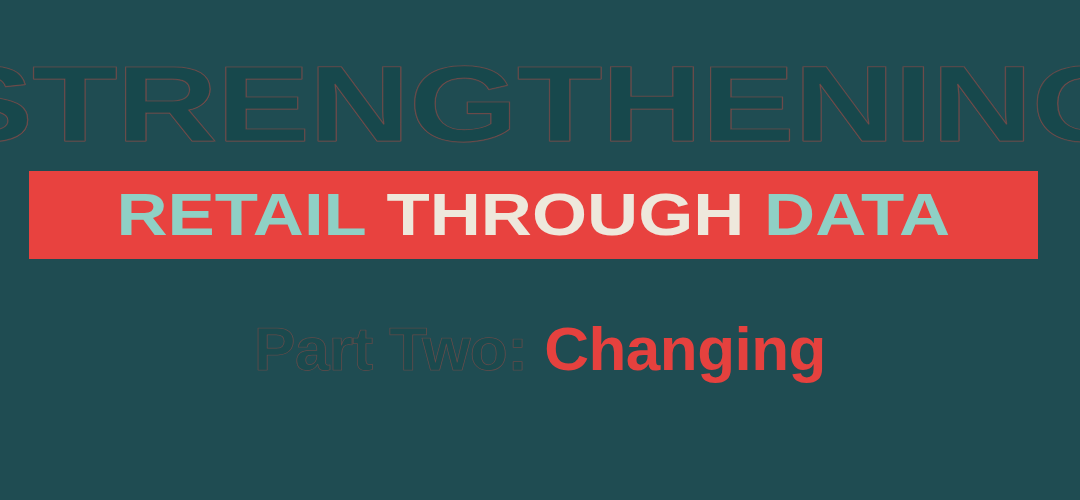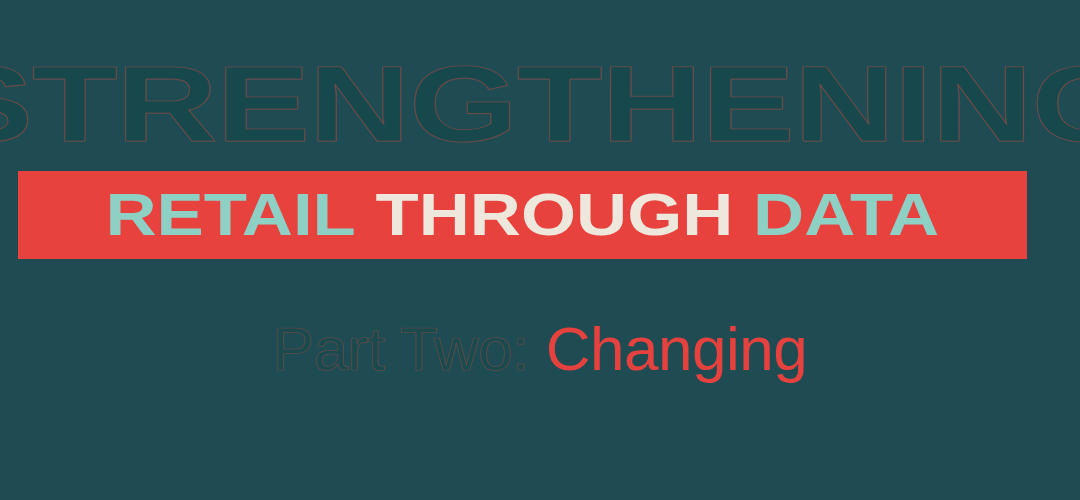--- a/index.html
+++ b/index.html
@@ -47,21 +47,21 @@
        0     0.5px 0 rgba(228, 78, 68, 0.14);
     transform: scaleX(1.30);
     transform-origin: center center;
     white-space: nowrap;
     user-select: none;
   }
 
   
   .banner {
     position: absolute;
-    left: 18px;
+    left: 29px;
     top: 171px;
     width: 1009px;
     height: 88px;
     background: #e8423f;
     display: flex;
     align-items: center;
     justify-content: center;
   }
   .banner-text {
     font-family: "Liberation Sans", sans-serif;
@@ -81,21 +81,21 @@
   .subtitle {
     position: absolute;
     left: 0;
     top: 312px;
     width: 1080px;
     text-align: center;
     user-select: none;
   }
   .sub-line {
     font-family: "Liberation Sans", sans-serif;
-    font-weight: 400;
+    font-weight: 700;
     font-size: 62px;
     line-height: 74px;
     letter-spacing: -0.5px;
     white-space: nowrap;
   }
   
   .sub-muted {
     color: #1b4a4e;
     -webkit-text-stroke: 0.75px rgba(224, 80, 70, 0.28);
     text-shadow:

